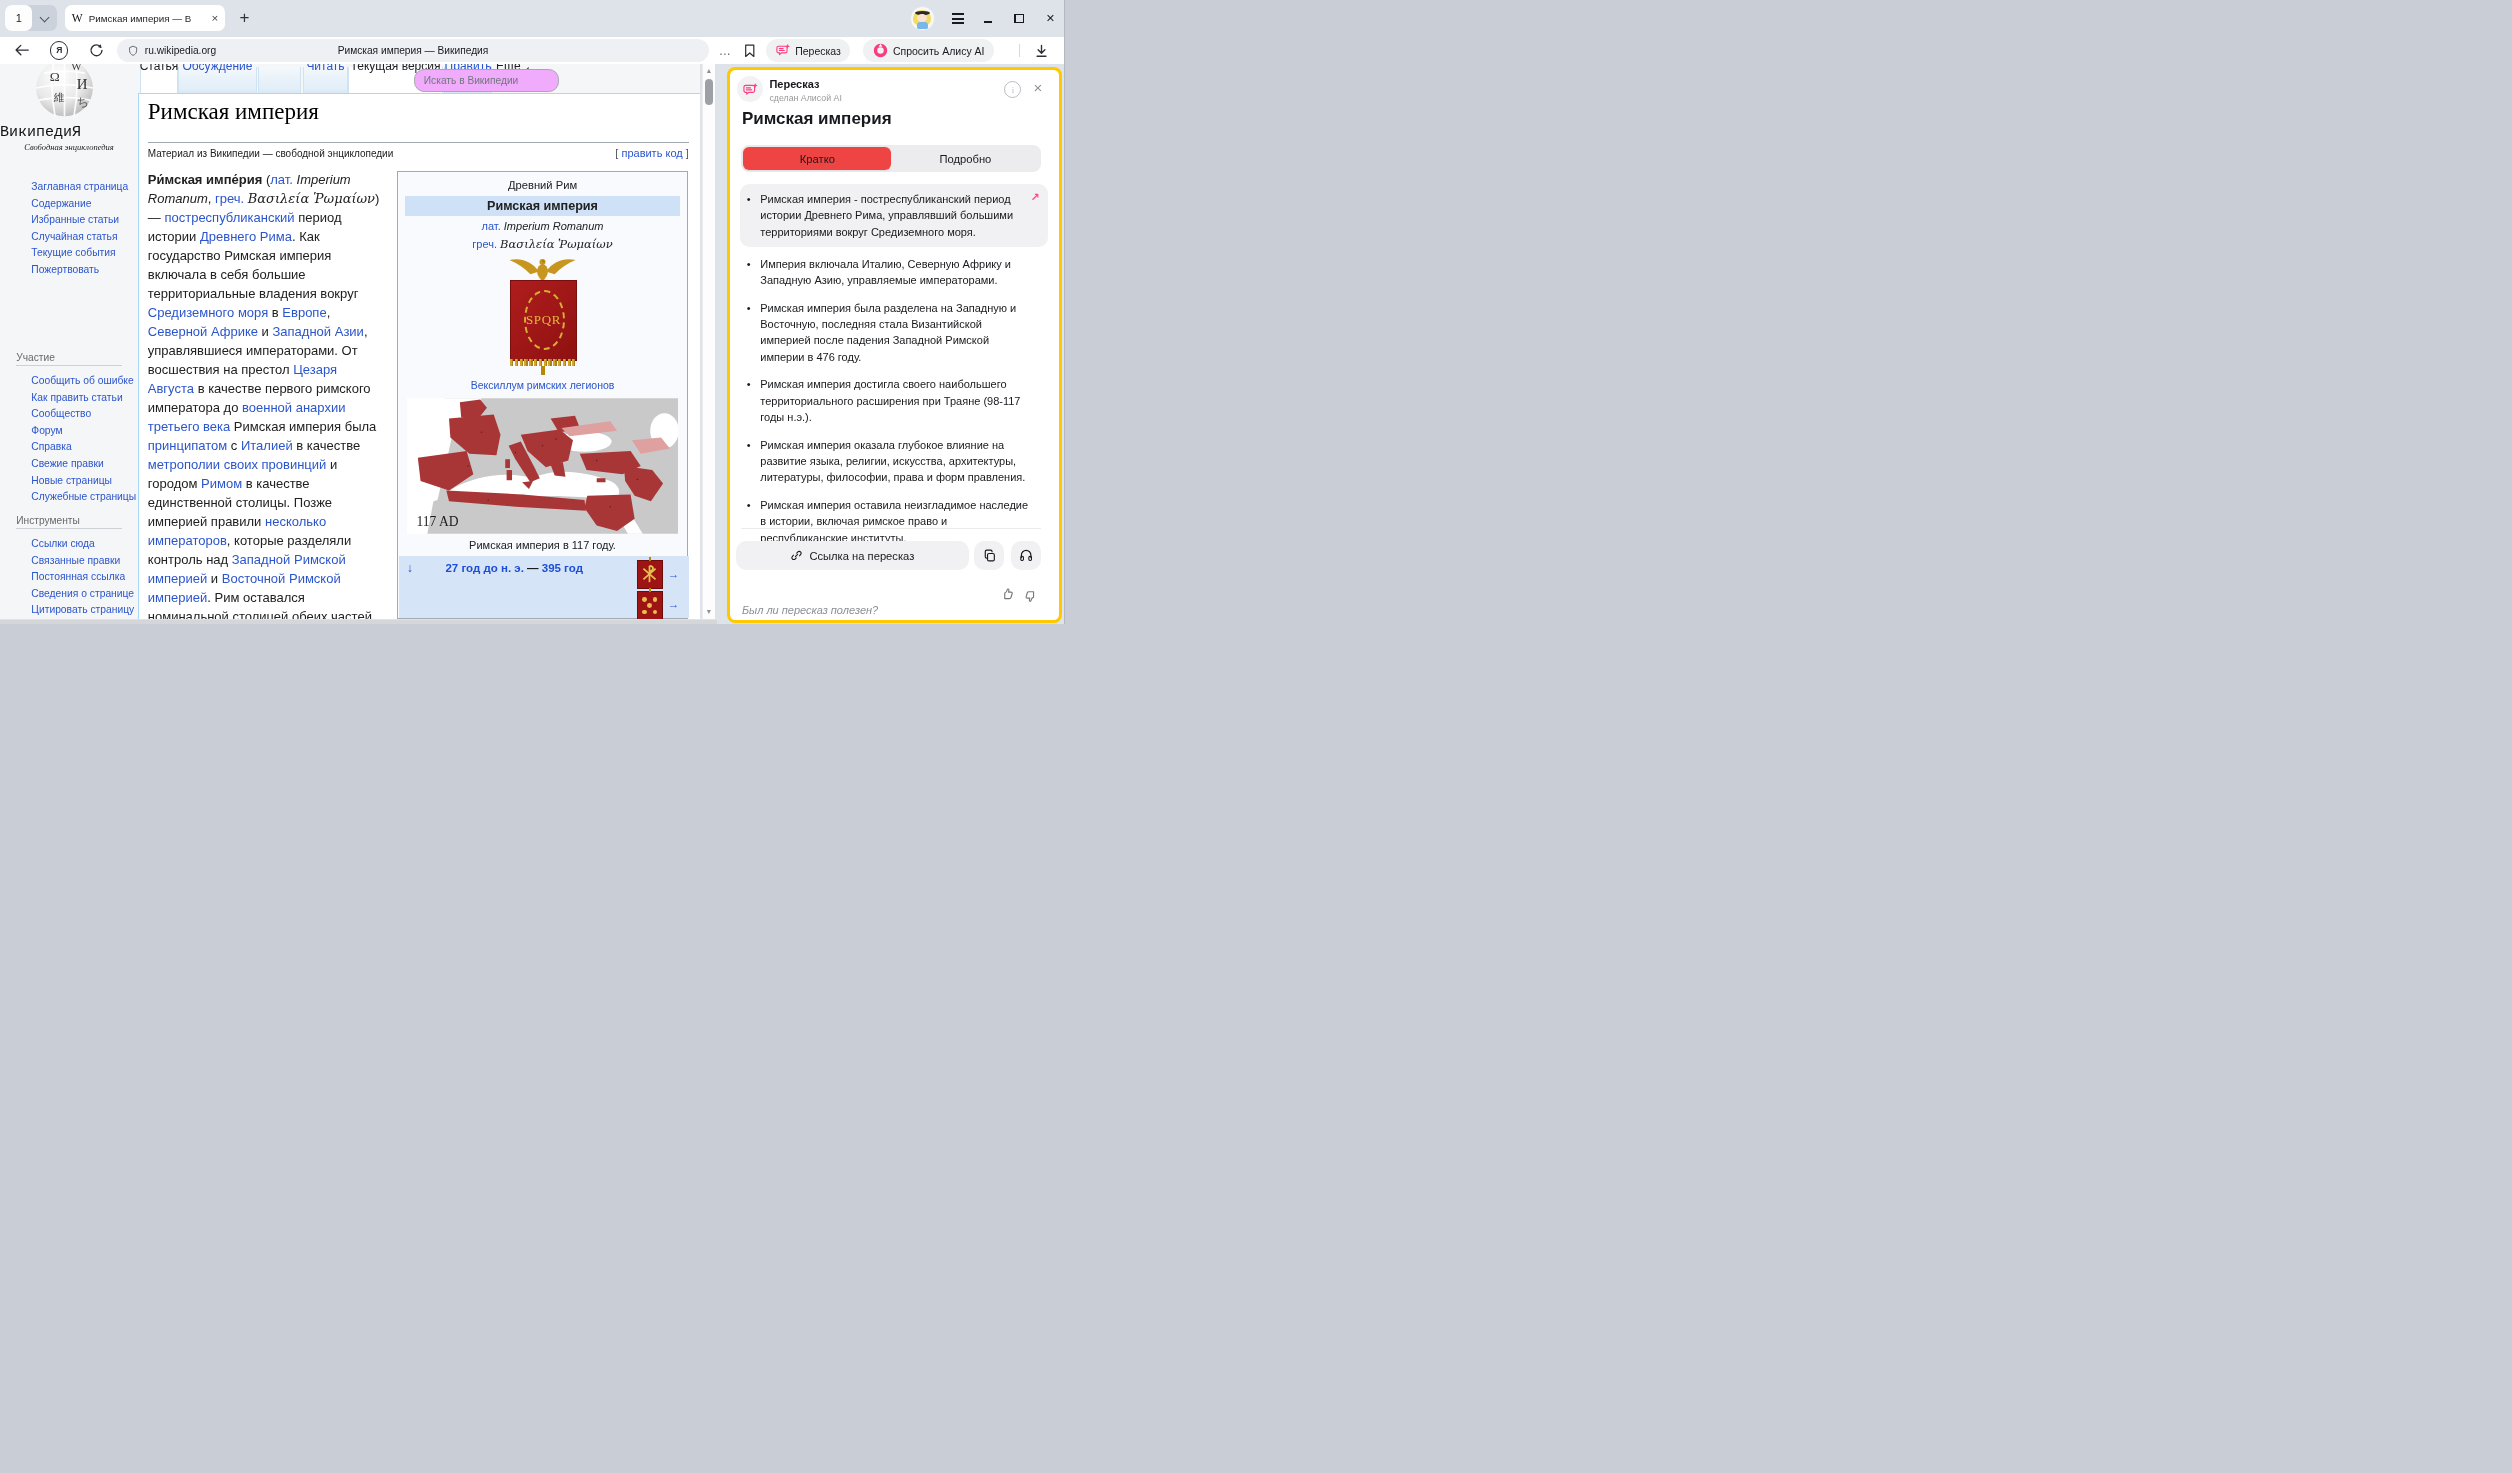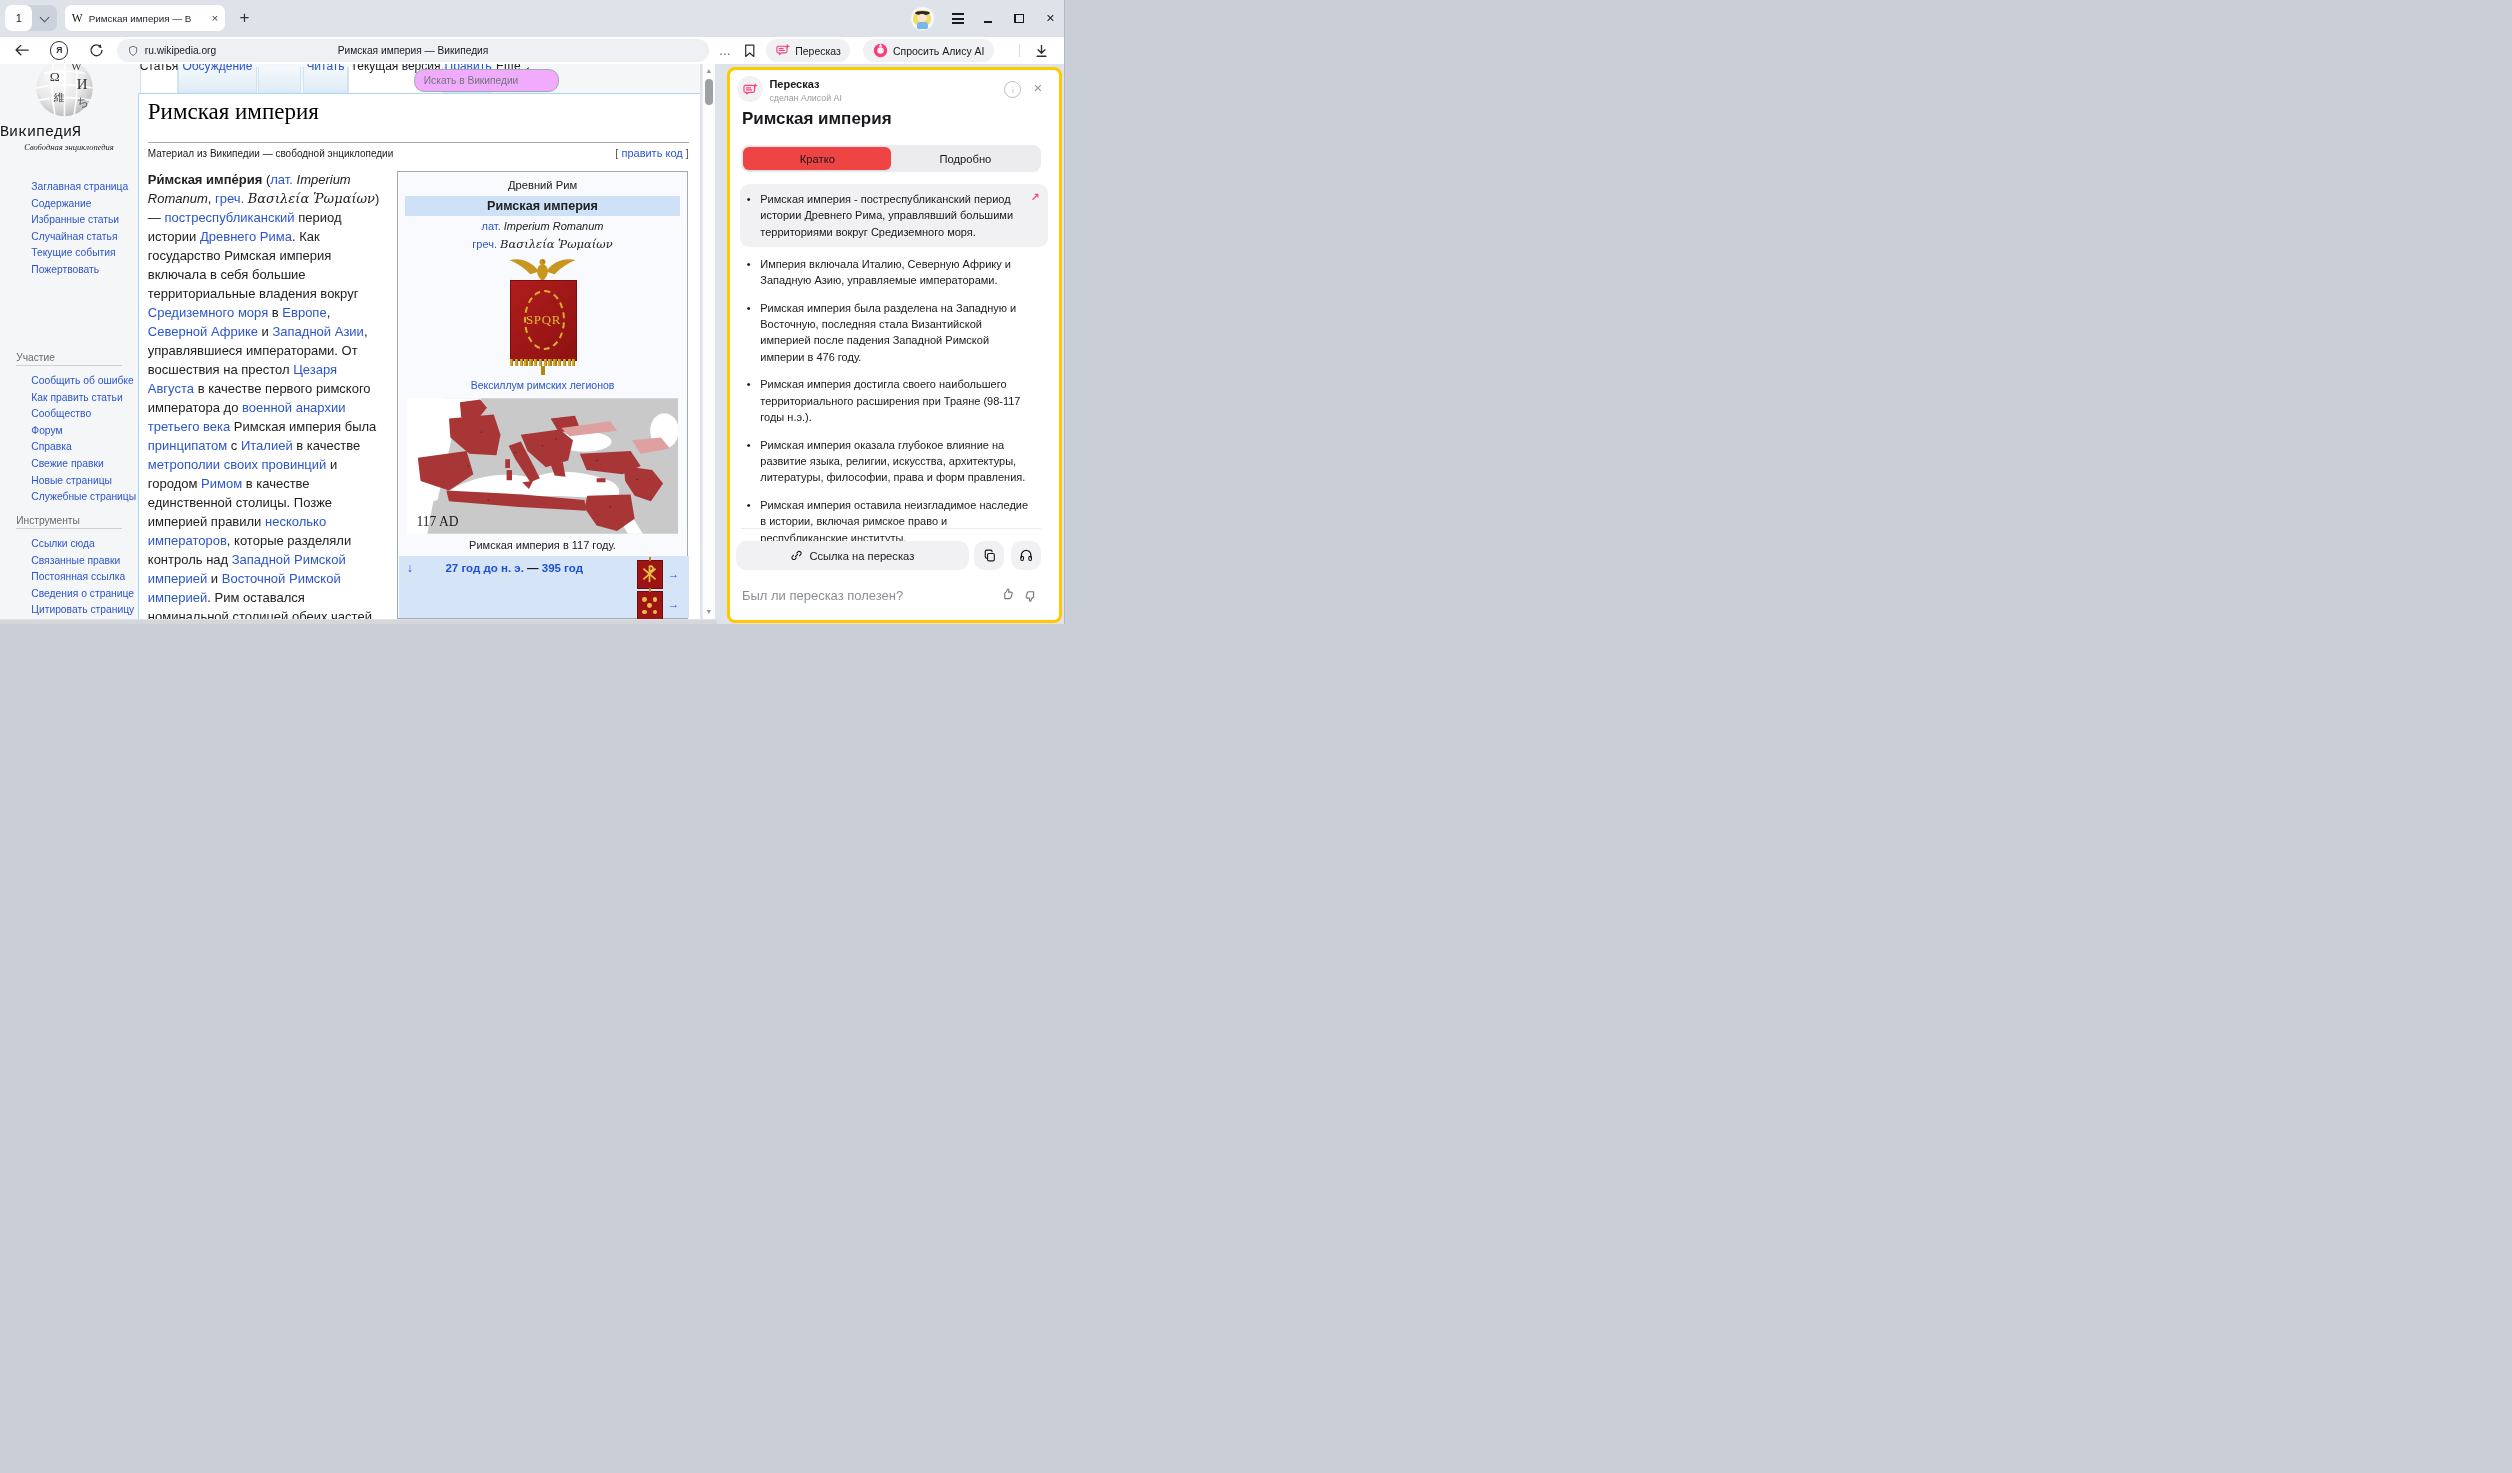--- a/index.html
+++ b/index.html
@@ -116,21 +116,21 @@
   #p-list{position:absolute;left:9.5px;top:114px;width:308px;display:flex;flex-direction:column;gap:6.1px;}
   .bullet-item{display:flex;padding:2.7px 8.1px 2.7px 6.8px;border-radius:9.5px;}
   .bullet-item .dot{width:13.6px;font-size:11px;color:#17191c;flex:none;line-height:16.3px;}
   .bullet-item .b-text{max-width:270px;font-size:11px;line-height:16.3px;color:#17191c;}
   .bullet-item.highlight{background:#f1f1f3;padding:6.8px 8.1px 6.8px 6.8px;}
   .b-arrow{display:none;color:#fc4b8c;font-weight:bold;margin-left:2.7px;}
   .bullet-item.arrow .b-arrow{display:inline;}
   #p-div{position:absolute;left:11px;top:458px;width:300px;height:0.7px;background:#ececec;}
   #p-linkbtn{position:absolute;left:5.4px;top:471px;width:233px;height:28.5px;background:#f1f1f3;border-radius:10.2px;display:flex;align-items:center;justify-content:center;gap:6.1px;font-size:11.2px;color:#17191c;cursor:pointer;}
   .sq-btn{position:absolute;top:471px;width:30px;height:28.5px;background:#f1f1f3;border-radius:10.2px;display:flex;align-items:center;justify-content:center;cursor:pointer;}
-  #p-feedback{position:absolute;left:11.5px;top:518px;font-size:13px;color:#8b8f94;}
+  #p-feedback{position:absolute;left:11.5px;top:534px;font-size:11px;color:#8b8f94;font-style:italic;}
   .thumb-btn{position:absolute;top:516px;width:16.3px;height:16.3px;cursor:pointer;}
 </style>
 </head>
 <body>
 
 <div id="app">
 
   <div id="tabstrip">
     <div id="tabcounter">
       <span class="tc-num">1</span>

